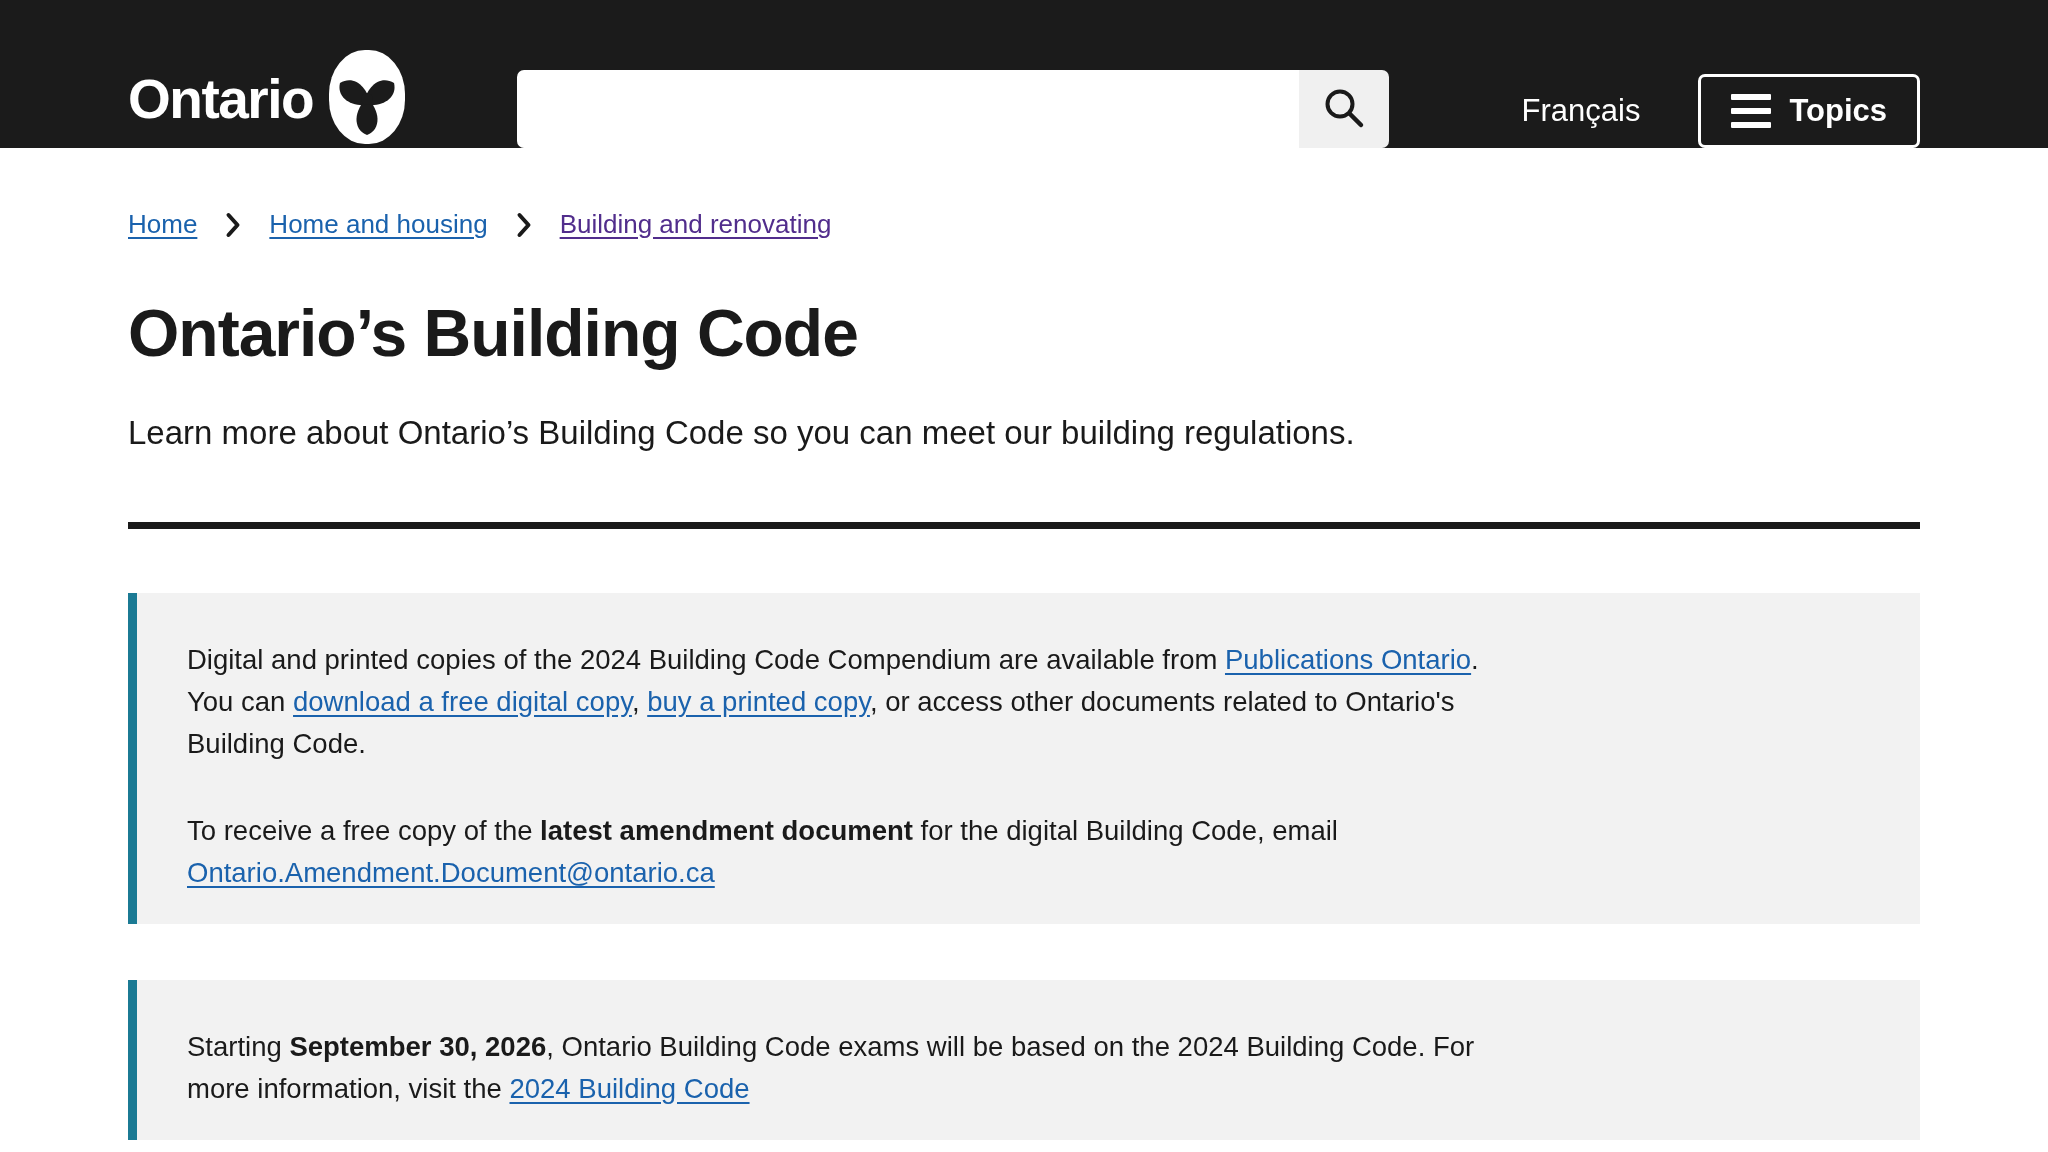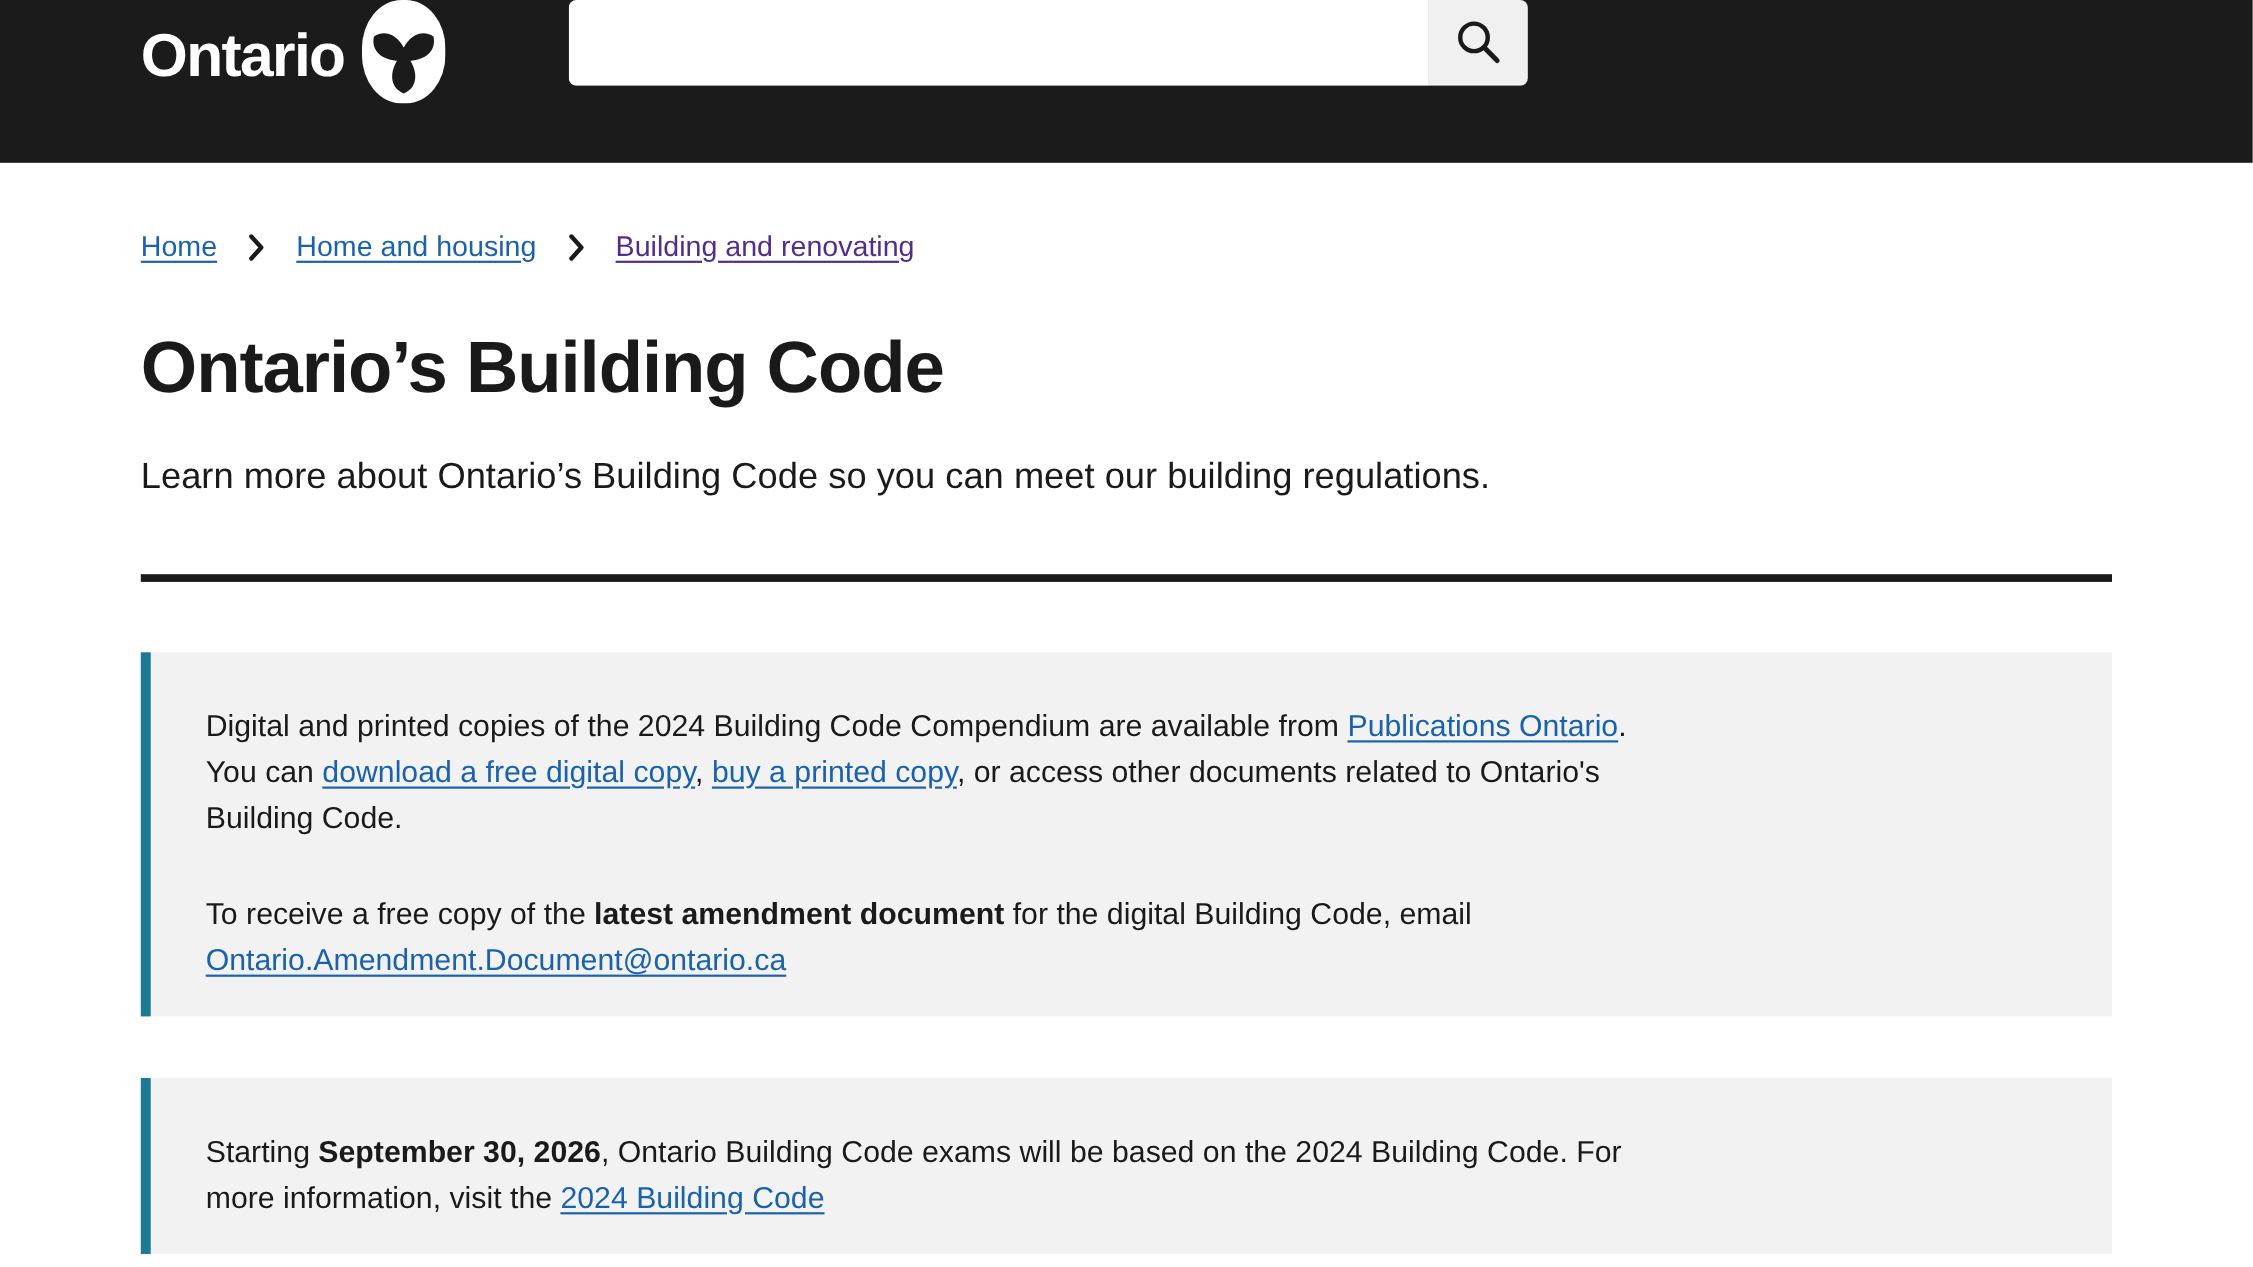--- a/index.html
+++ b/index.html
@@ -18,21 +18,21 @@
     width: 2048px; height: 1152px;
     overflow: hidden;
     background: #ffffff;
     font-family: "Liberation Sans", "DejaVu Sans", sans-serif;
     color: var(--text);
   }
   .container { width: 1792px; margin: 0 auto; }
 
   
   .site-header { height: 148px; background: var(--header-bg); }
-  .header-inner { display: flex; align-items: flex-start; height: 100%; gap: 36px; }
+  .header-inner { display: flex; align-items: flex-end; height: 100%; gap: 36px; }
   .logo { display: flex; align-items: center; gap: 16px; text-decoration: none; }
   .logo-wordmark { color: #fff; font-size: 55px; font-weight: 700; letter-spacing: -1.5px; }
   .search-form {
     display: flex; margin-left: 76px;
     width: 872px; height: 78px;
     border-radius: 7px; overflow: hidden;
   }
   .search-input {
     flex: 1; border: 0; outline: none;
     font-size: 30px; padding: 0 26px;
@@ -112,20 +112,31 @@
       <button class="search-button" type="submit">
         <span>
           <svg width="46" height="46" viewBox="0 0 46 46">
             <circle cx="19" cy="19" r="12.5" fill="none" stroke="#1a1a1a" stroke-width="4"></circle>
             <line x1="28.5" y1="28.5" x2="40" y2="40" stroke="#1a1a1a" stroke-width="4.5" stroke-linecap="round"></line>
           </svg>
         </span>
       </button>
     </form>
 
+    <div class="header-right">
+      <a class="lang-link" href="#">Français</a>
+      <button class="topics-button">
+        <span class="hamburger">
+            <i></i>
+            <i></i>
+            <i></i>
+          </span>
+        <span>Topics</span>
+      </button>
+    </div>
   </div>
 </header>
 
 <main class="container">
   <nav class="breadcrumb">
     <a href="#">Home</a>
     <span class="crumb-sep">
       <svg width="16" height="26" viewBox="0 0 16 26">
           <path d="M3.5 3 L12.5 13 L3.5 23" fill="none" stroke="#1a1a1a" stroke-width="4" stroke-linecap="round" stroke-linejoin="round"></path>
         </svg>

